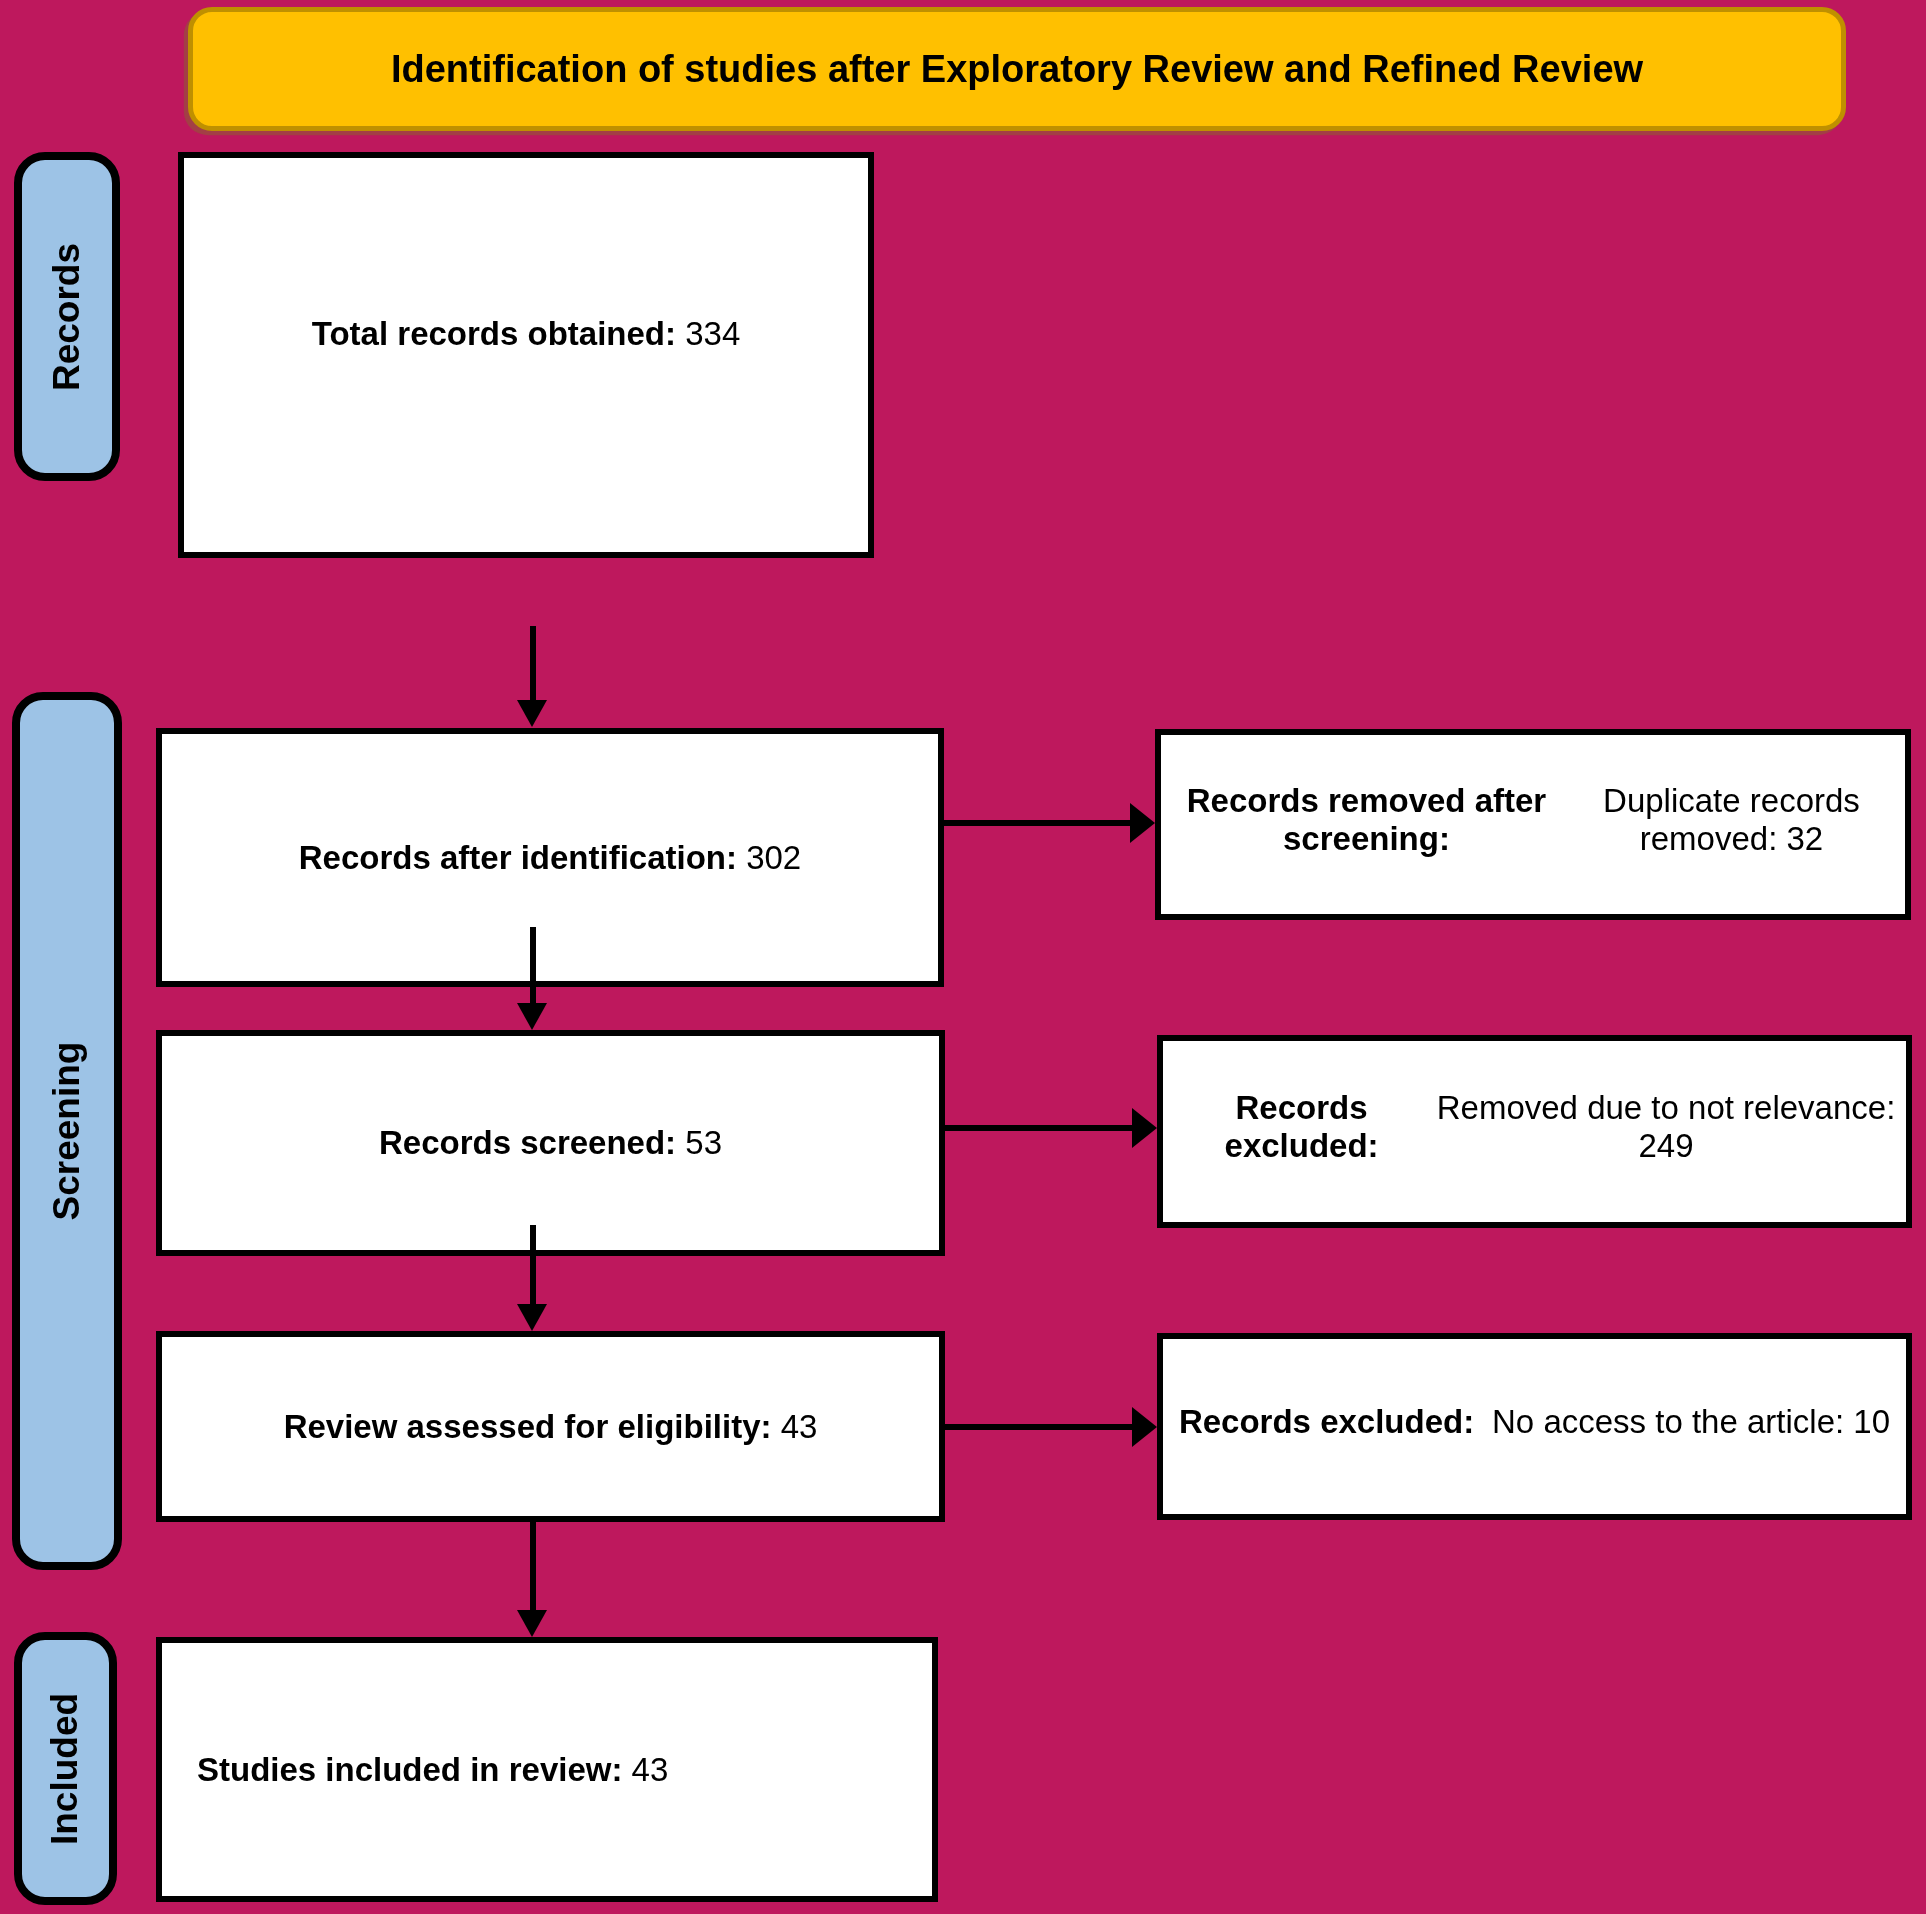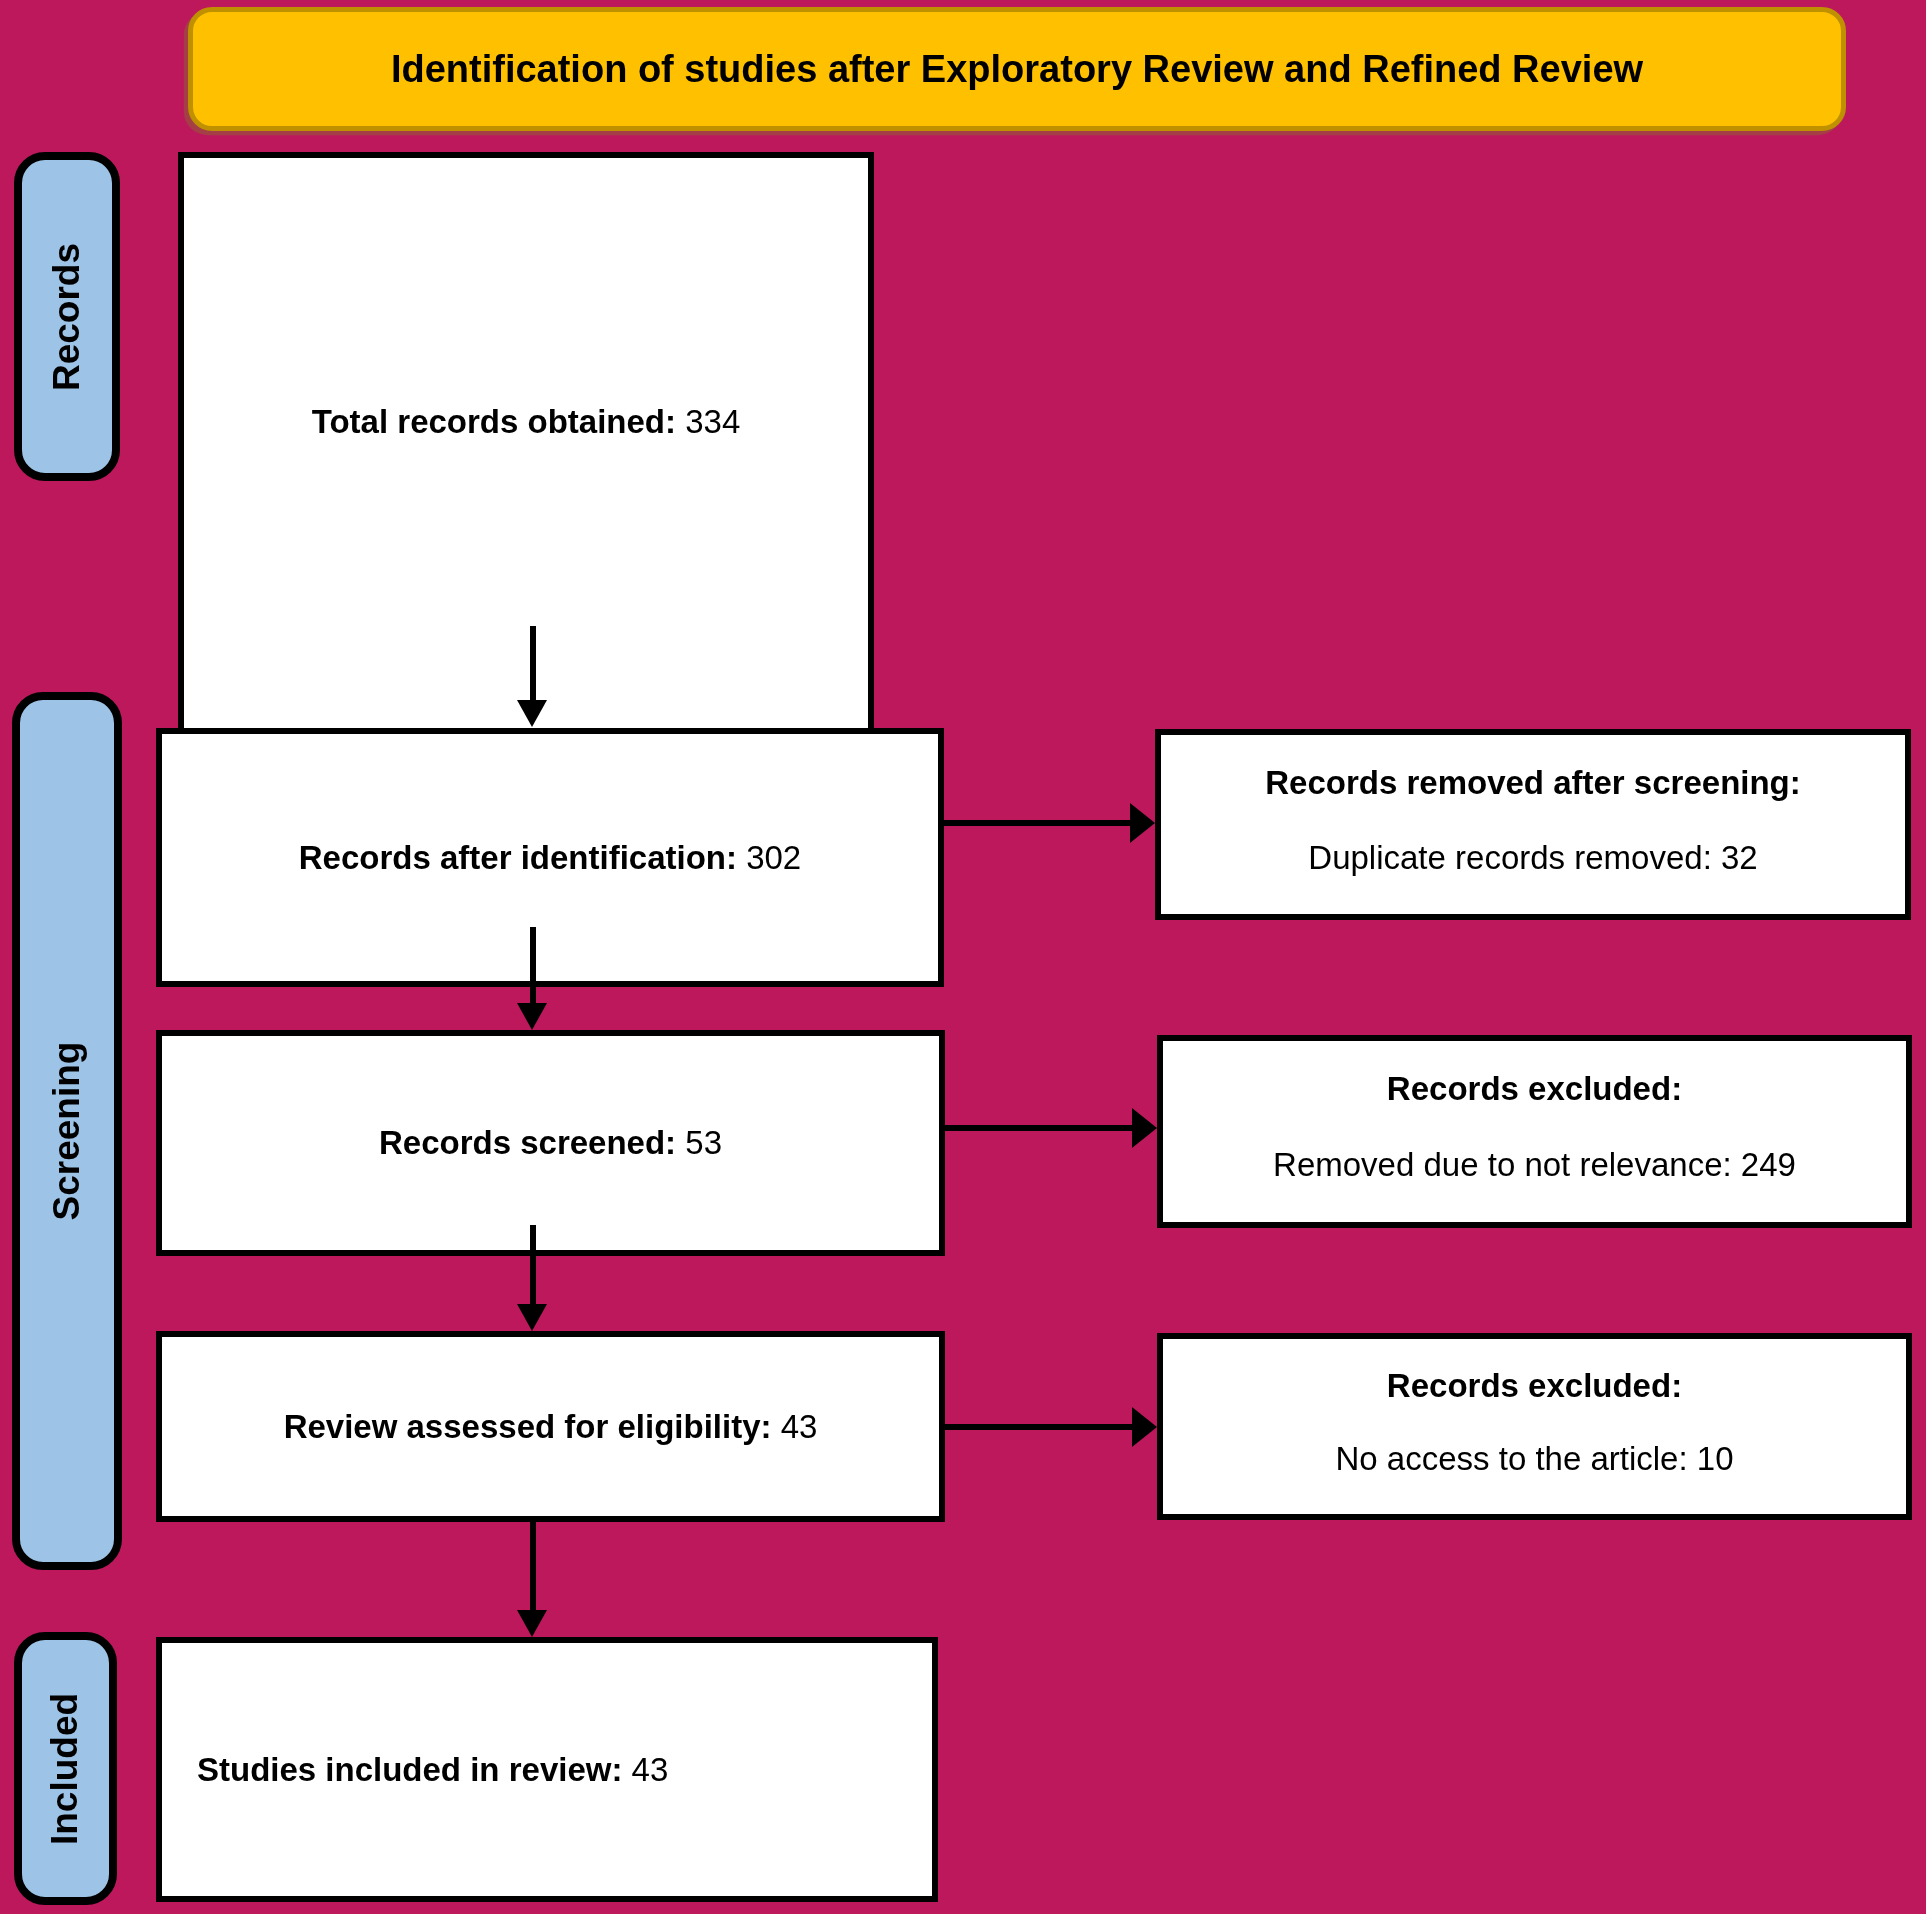--- a/index.html
+++ b/index.html
@@ -50,32 +50,32 @@
     position:absolute;
     background:var(--box_bg);
     border:6.4px solid var(--line_color);
     box-sizing:border-box;
     display:flex;align-items:center;justify-content:center;
     font-size:33px;
     text-align:center;
   }
   .box .lbl{font-weight:bold;}
   .box .val{font-weight:normal;white-space:pre;}
-  .box1{left:178px;top:152px;width:696px;height:582px;padding-bottom:42px;}
+  .box1{left:178px;top:152px;width:696px;height:406px;padding-bottom:42px;}
   .box2{left:156px;top:728px;width:788px;height:259px;text-align:right;}
   .box3{left:156px;top:1030px;width:789px;height:226px;}
   .box4{left:156px;top:1331px;width:789px;height:191px;}
   .box5{left:156px;top:1637px;width:782px;height:265px;justify-content:flex-start;text-align:left;padding-left:35px;}
   
   .rbox{
     position:absolute;
     background:var(--box_bg);
     border:6.4px solid var(--line_color);
     box-sizing:border-box;
-    display:flex;flex-direction:column;align-items:center;justify-content:space-around;
+    display:flex;align-items:center;justify-content:space-around;
     font-size:33px;text-align:center;
     padding:10px 7px 18.4px 7px;
   }
   .rbox .title{font-weight:bold;}
   .rbox .detail{font-weight:normal;}
   .rbox2{left:1155px;top:729px;width:756px;height:191px;}
   .rbox3{left:1157px;top:1035px;width:755px;height:193px;}
   .rbox4{left:1157px;top:1333px;width:755px;height:187px;}
   
   .varrow{position:absolute;width:31px;}

